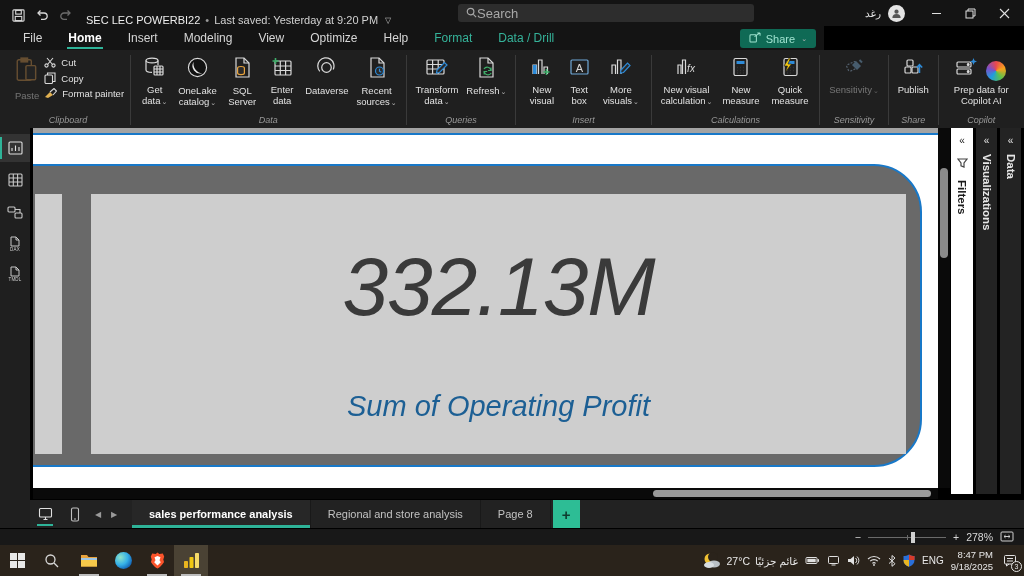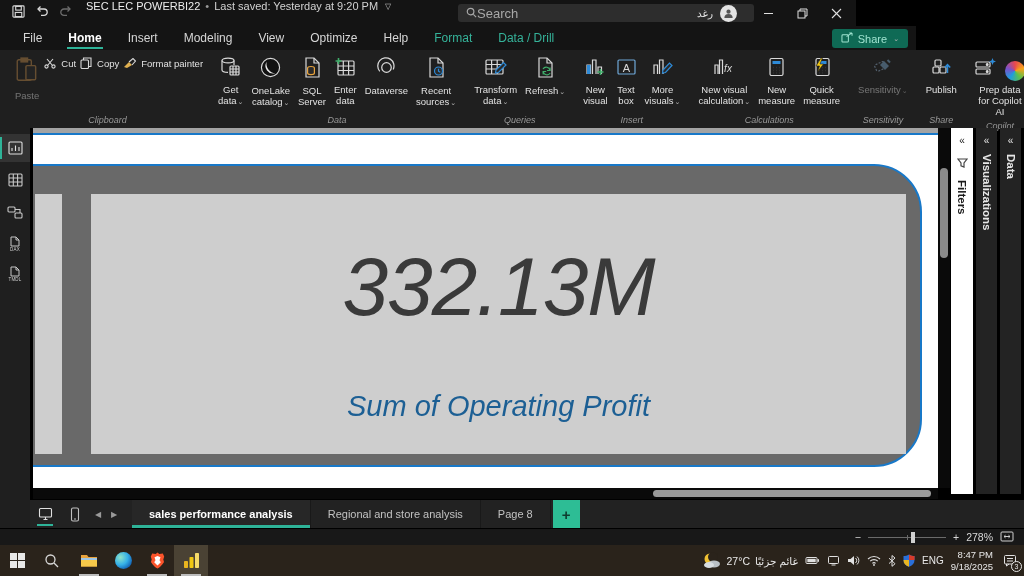--- a/index.html
+++ b/index.html
@@ -1,52 +1,52 @@
 <!DOCTYPE html>
 <html><head>
 <meta charset="utf-8">
 <style>
   * { margin:0; padding:0; box-sizing:border-box; }
   html,body { width:1024px; height:576px; overflow:hidden; background:#000; font-family:"Liberation Sans", sans-serif; }
   .app { position:relative; width:1024px; height:576px; background:#000; }
 
   
-  .titlebar { position:absolute; left:0; top:0; width:856px; height:26px; background:#141414; display:flex; align-items:flex-start; color:#e8e8e8; }
+  .titlebar { position:absolute; left:0; top:0; width:1024px; height:26px; background:#141414; display:flex; align-items:flex-end; color:#e8e8e8; }
   .tb-ico { width:24px; height:22px; display:flex; align-items:center; justify-content:center; color:#d8d8d8; }
   .tb-ico svg { display:block; }
   .tb-title { font-size:11px; color:#ededed; margin-left:8px; white-space:nowrap; display:flex; align-items:center; gap:5px; }
   .tb-sep { color:#9a9a9a; }
   .tb-chev { font-size:8px; color:#bdbdbd; margin-left:2px; }
   .searchbox { position:absolute; left:458px; top:4px; width:296px; height:18px; background:#2d2d2d; border-radius:3px; display:flex; align-items:center; padding:0 8px; color:#a8a8a8; font-size:13px; }
   .tb-right { position:absolute; right:3px; top:0; height:26px; display:flex; align-items:center; }
   .user-name { font-size:10.5px; color:#e0e0e0; margin-right:7px; }
   .avatar { width:17px; height:17px; border-radius:50%; background:#e4e4e4; display:flex; align-items:center; justify-content:center; margin-right:14px; }
   .winbtn { width:34px; height:26px; display:flex; align-items:center; justify-content:center; color:#e0e0e0; font-size:11px; }
 
   
-  .menubar { position:absolute; left:0; top:26px; width:916px; height:24px; background:#141414; display:flex; align-items:center; padding-left:10px; }
+  .menubar { position:absolute; left:0; top:26px; width:824px; height:24px; background:#141414; display:flex; align-items:center; padding-left:10px; }
   .menu-item { position:relative; padding:0 13px; font-size:12px; color:#d6d6d6; height:24px; display:flex; align-items:center; }
   .menu-item.active { color:#fff; font-weight:bold; }
   .menu-item.active::after { content:""; position:absolute; left:12px; right:12px; bottom:1px; height:2px; background:#2eb398; }
   .menu-item.ctx { color:#35b39a; }
   .share-btn { position:absolute; right:8px; top:3px; height:19px; background:#0f6a55; border-radius:3px; display:flex; align-items:center; gap:5px; padding:0 9px; color:#9fe3d0; font-size:11px; }
 
   
   .ribbon { position:absolute; left:0; top:50px; width:1024px; height:78px; background:#1f1f1f; display:flex; align-items:stretch; padding-left:6px; }
   .rgroup { display:flex; flex-direction:column; }
   .ritems { flex:1; display:flex; align-items:flex-start; padding:5px 6px 0 6px; gap:2px; }
   .rcaption { text-align:center; font-size:9px; color:#989898; padding:1px 0 3px;font-style:italic; }
   .rsep { width:1px; background:#3a3a3a; margin:5px 0 3px; }
   .ritem { display:flex; flex-direction:column; align-items:center; gap:3px; padding:2px 3px; }
   .ritem .rlab { font-size:9.5px; color:#e2e2e2; text-align:center; line-height:1.18; max-width:58px; }
   .ritem.wide .rlab { max-width:66px; }
   .ritem.xwide .rlab { max-width:92px; }
   .chev { font-size:7px; color:#b8b8b8; margin-left:1px; }
   .disabled { opacity:.42; }
-  .rcol { display:flex; flex-direction:row; justify-content:flex-start; gap:4px; padding-top:2px; }
+  .rcol { display:flex; flex-direction:column; justify-content:flex-start; gap:4px; padding-top:2px; }
   .rsmall { display:flex; align-items:center; gap:5px; font-size:9.5px; color:#e2e2e2; white-space:nowrap; }
   .icorow { display:flex; gap:8px; align-items:flex-end; }
   .copilot-logo { width:20px; height:20px; border-radius:50%; background:conic-gradient(#e9484f,#f7a31b,#5bc24c,#1e9de0,#7b51c9,#e9484f); }
   .ribbon-collapse { position:absolute; right:10px; top:110px; color:#bdbdbd; font-size:10px; }
 
   
   .viewrail { position:absolute; left:0; top:128px; width:30px; height:400px; background:#1f1f1f; }
   .vr-item { position:relative; width:30px; height:28px; display:flex; align-items:center; justify-content:center; }
   .vr-item.active { background:#333; }
   .vr-item.active::before { content:""; position:absolute; left:0; top:3px; bottom:3px; width:2px; background:#2eb398; }

